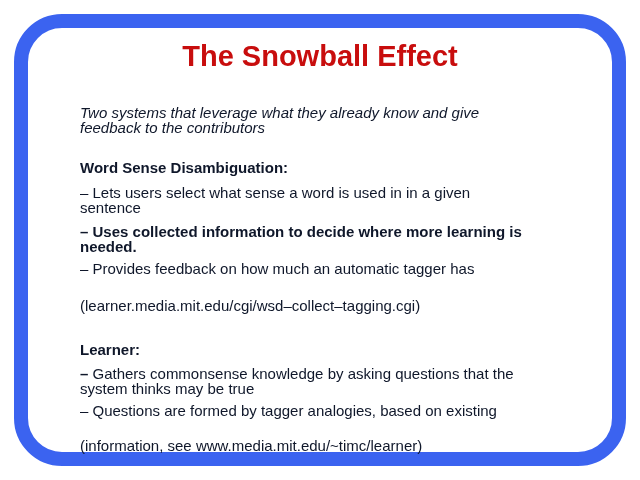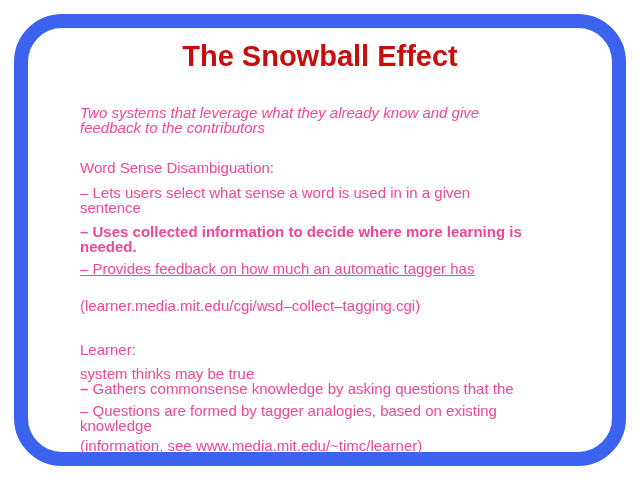--- a/index.html
+++ b/index.html
@@ -45,38 +45,38 @@
     text-align: center;
     font-size: 29px;
     line-height: 29px;
     font-weight: bold;
     color: #c80d0d;
     letter-spacing: 0px;
   }
   .para {
     position: absolute;
     left: 80px;
-    color: #ec4899;
+    color: #0f172a;
     font-size: 15px;
     line-height: 15px;
   }
   .para div, .para span {
     white-space: nowrap;
   }
   .subtitle {
     top: 105px;
     font-style: italic;
   }
   .heading {
-    font-weight: normal;
+    font-weight: bold;
   }
   .wsd-heading   { top: 160px; }
   .wsd-b1        { top: 185px; }
   .wsd-b2        { top: 224px; font-weight: bold; }
-  .wsd-b3        { top: 261px; text-decoration: underline; }
+  .wsd-b3        { top: 261px; }
   .wsd-url       { top: 298px; }
   .learner-heading { top: 342px; }
   .learner-b1    { top: 366px; }
   .learner-b2    { top: 403px; }
   .learner-url   { top: 438px; }
   .bold-dash {
     font-weight: bold;
   }
 </style>
 </head>
@@ -109,25 +109,24 @@
 
     <div class="para wsd-b3">
       <div>– Provides feedback on how much an automatic tagger has</div>
     </div>
 
     <div class="para wsd-url">(learner.media.mit.edu/cgi/wsd–collect–tagging.cgi)</div>
 
     <div class="para heading learner-heading">Learner:</div>
 
     <div class="para learner-b1">
+      <div><span class="bold-dash">–</span><span> Gathers commonsense knowledge by asking questions that the</span></div>
       <div>system thinks may be true</div>
-      <div><span class="bold-dash">–</span><span> Gathers commonsense knowledge by asking questions that the</span></div>
     </div>
 
     <div class="para learner-b2">
       <div>– Questions are formed by tagger analogies, based on existing</div>
-      <div>knowledge</div>
     </div>
 
     <div class="para learner-url">(information, see www.media.mit.edu/~timc/learner)</div>
 
   </div>
 </div>
 
 </body></html>

